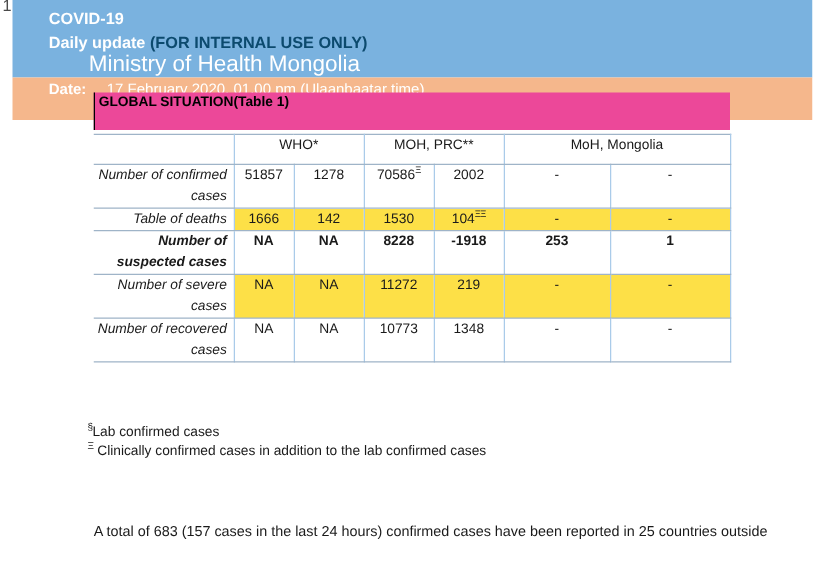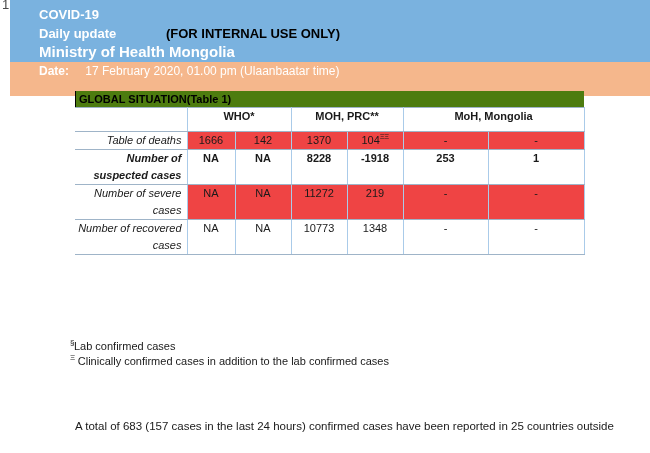--- a/index.html
+++ b/index.html
@@ -9,51 +9,51 @@
   .abs { position:absolute; }
 
   
   #page-number { left:2px; top:-3px; font-size:13px; color:#4a4a4a; }
 
   
   #header-banner { left:10px; top:0; width:640px; height:62px; background:#7AB2DF;
                    color:#fff; padding:5px 0 0 29px; }
   .h-line1 { font-size:13px; font-weight:bold; line-height:19px; }
   .h-line2 { font-size:13px; font-weight:bold; line-height:19px; }
-  .h-line2 .red { color:#000000;margin-left:46px; }
-  .h-line3 { font-size:15px; font-weight:bold; line-height:17px; }
+  .h-line2 .red { color:#0c4a6e; }
+  .h-line3 { font-size:18px; font-weight:normal; line-height:17px;margin-left:32px; }
 
   
   #date-bar { left:10px; top:62px; width:640px; height:34px; background:#F5B78C;
               color:#fff; font-size:12px; line-height:18px; padding-left:29px; }
   #date-bar .dlabel { font-weight:bold; }
   #date-bar .dvalue { margin-left:13px; }
 
   
-  #section-title-bar { left:75px; top:91px; width:509px; height:16px; background:#4d7c0f;
+  #section-title-bar { left:75px; top:74px; width:509px; height:30px; background:#ec4899;
                        border-left:1px solid #000; font-size:11px; font-weight:bold;
                        color:#000; line-height:16px; padding-left:3px; }
 
   
   #global-table { left:75px; top:107px; width:509px; border-collapse:collapse;
                   table-layout:fixed; }
   #global-table td { border:1px solid #AACBE9; border-top:1px solid #9FB4C8;
                      border-bottom:1px solid #9FB4C8; vertical-align:top;
                      text-align:center; padding:0 2px; font-size:11px;
                      line-height:17px; color:#1a1a1a; overflow:hidden; }
   tr.r-group { height:24px; }
-  tr.r-group td { border:none; border-bottom:1px solid #9FB4C8; font-weight:bold;
+  tr.r-group td { border:none; border-bottom:1px solid #9FB4C8; font-weight:normal;
                   line-height:23px; }
   tr.r-sub { height:55px; }
   tr.r-sub td { background:#DEE8F2; font-weight:bold; line-height:13.5px; padding-top:1px; }
   tr.r1 { height:35px; } tr.r2 { height:17px; } tr.r3 { height:34px;font-weight:bold; }
   tr.r4 { height:35px; } tr.r5 { height:33px; }
   #global-table td.lbl, #global-table td.lbl-h { border-left:none; background:#fff; }
   #global-table td.lbl { text-align:right; font-style:italic; padding-right:5px; }
-  tr.shaded td { background:#ef4444; }
+  tr.shaded td { background:#fde047; }
   tr.shaded td.lbl { background:#fff; }
   sup { font-size:7.5px; vertical-align:super; line-height:0; letter-spacing:-0.5px; }
 
   
   #footnotes { left:70px; top:339px; font-size:11px; color:#1a1a1a; line-height:15px; }
   #footnotes sup { font-size:8px; }
 
   
   #summary-paragraph { left:75px; top:381px; width:577px; font-size:11.5px;
                        line-height:18px; color:#1a1a1a; white-space:pre-wrap; }
@@ -89,25 +89,34 @@
       <col style="width:85px">
     <col style="width:96px">
   </colgroup>
   <tbody>
       <tr class="r-group">
     <td class="lbl-h"></td>
     <td colspan="2">WHO*</td>
     <td colspan="2">MOH, PRC**</td>
     <td colspan="2">MoH, Mongolia</td>
   </tr>
+  <tr class="r1">
+    <td class="lbl">Number of confirmed cases</td>
+    <td>51857</td>
+    <td>1278</td>
+    <td><span>70586</span><sup>Ξ</sup></td>
+    <td>2002</td>
+    <td>-</td>
+    <td>-</td>
+  </tr>
   <tr class="r2 shaded">
     <td class="lbl">Table of deaths</td>
     <td>1666</td>
     <td>142</td>
-    <td>1370</td>
+    <td>1530</td>
     <td><span>104</span><sup>ΞΞ</sup></td>
     <td>-</td>
     <td>-</td>
   </tr>
   <tr class="r3">
     <td class="lbl">Number of suspected cases</td>
     <td>NA</td>
     <td>NA</td>
     <td>8228</td>
     <td>-1918</td>

